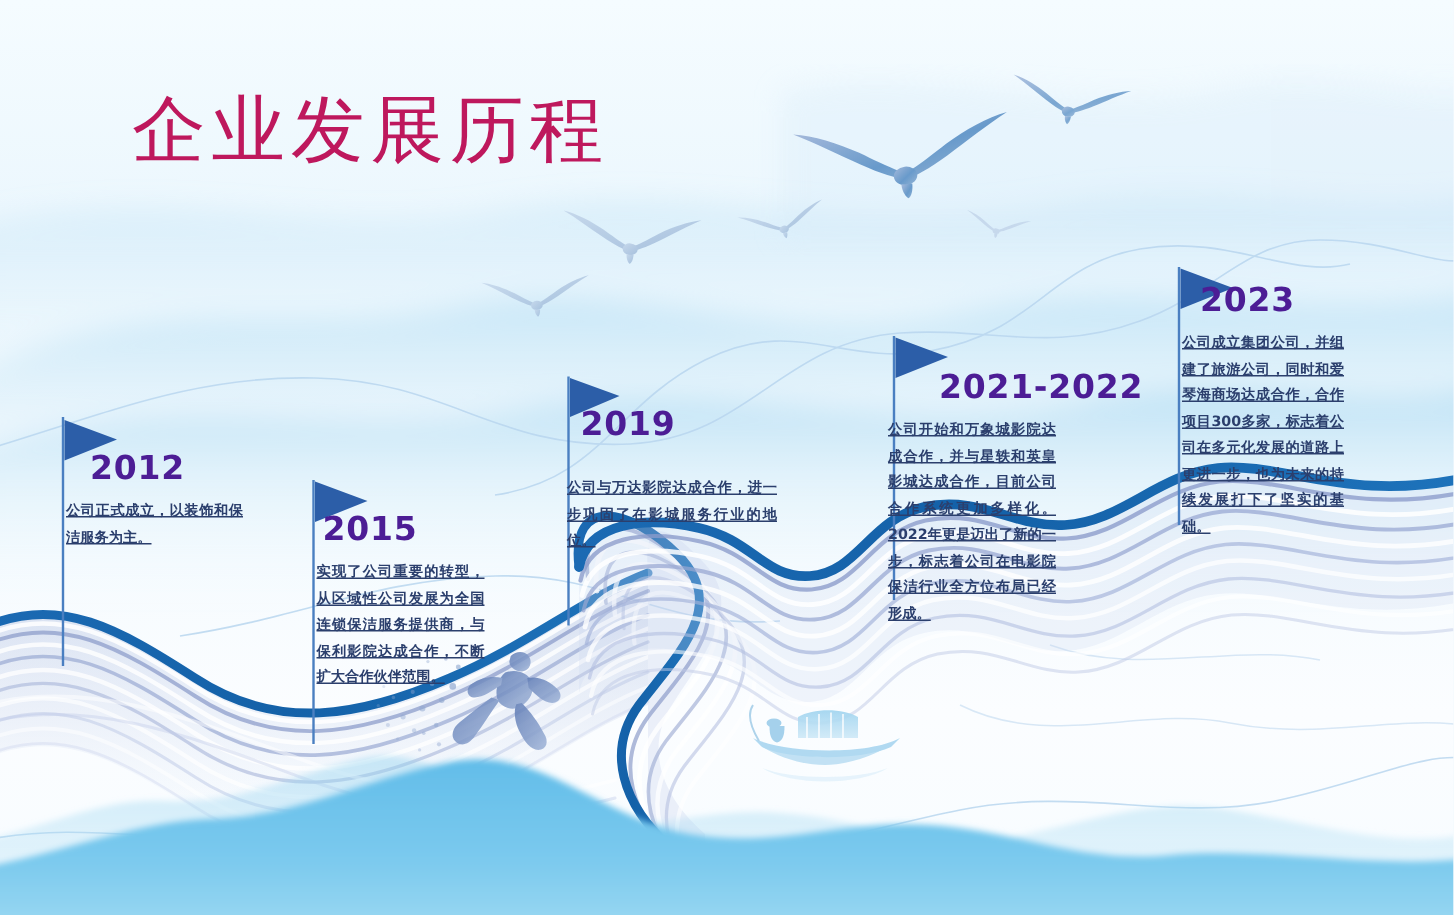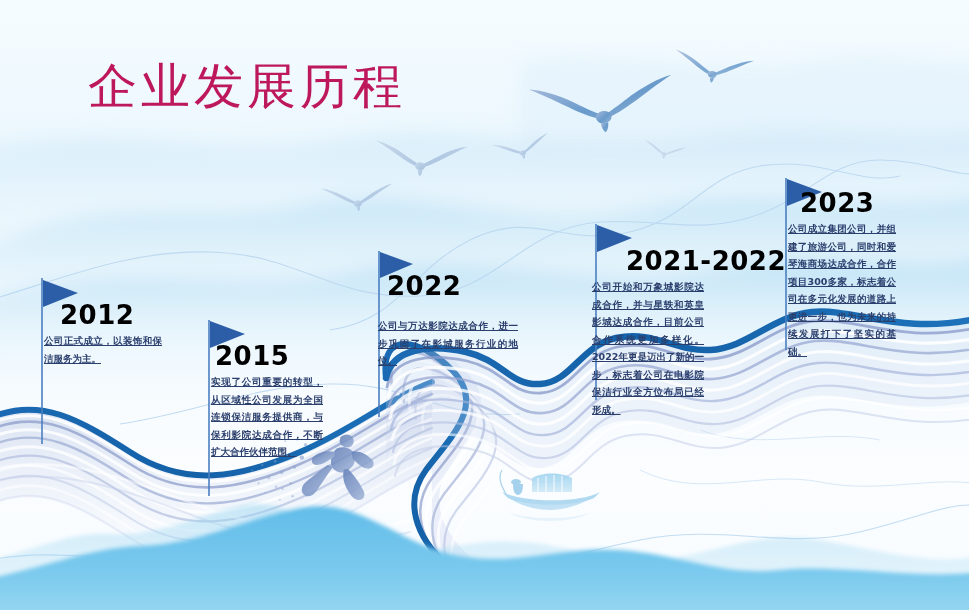--- a/index.html
+++ b/index.html
@@ -22,22 +22,22 @@
     color:#be185d;
     white-space:nowrap;
     font-family:"DejaVu Sans","Liberation Sans",sans-serif;
   }
 
   
   .milestone{position:absolute;}
   .flag-wrap{position:absolute;left:0;top:0;}
   .year{
     position:absolute;
-    font-size:26px;font-weight:700;
-    color:#000000;
+    font-size:22px;font-weight:700;
+    color:#4c1d95;
     letter-spacing:.5px;
     white-space:nowrap;
     font-family:"DejaVu Sans","Liberation Sans",sans-serif;
   }
   .desc{
     position:absolute;
     font-size:9.5px;
     line-height:1.85;
     color:#2b3f6d;
     font-weight:700;
@@ -385,21 +385,21 @@
     </svg>
     <div class="year">2015</div>
     <div class="desc">实现了公司重要的转型，从区域性公司发展为全国连锁保洁服务提供商，与保利影院达成合作，不断扩大合作伙伴范围。</div>
   </div>
 
   <div class="milestone" id="ms-2019">
     <svg class="flag-wrap" width="60" height="170" viewBox="0 0 60 170">
       <line x1="4" y1="2" x2="4" y2="168" stroke="#4a7fc1" stroke-width="1.6"></line>
       <path d="M5,3 L38,15 L5,29 Z" fill="#2c5ea8"></path>
     </svg>
-    <div class="year">2022</div>
+    <div class="year">2019</div>
     <div class="desc">公司与万达影院达成合作，进一步巩固了在影城服务行业的地位。</div>
   </div>
 
   <div class="milestone" id="ms-2021">
     <svg class="flag-wrap" width="60" height="180" viewBox="0 0 60 180">
       <line x1="4" y1="2" x2="4" y2="178" stroke="#4a7fc1" stroke-width="1.6"></line>
       <path d="M5,3 L40,16 L5,30 Z" fill="#2c5ea8"></path>
     </svg>
     <div class="year">2021-2022</div>
     <div class="desc">公司开始和万象城影院达成合作，并与星轶和英皇影城达成合作，目前公司合作系统更加多样化。2022年更是迈出了新的一步，标志着公司在电影院保洁行业全方位布局已经形成。</div>

